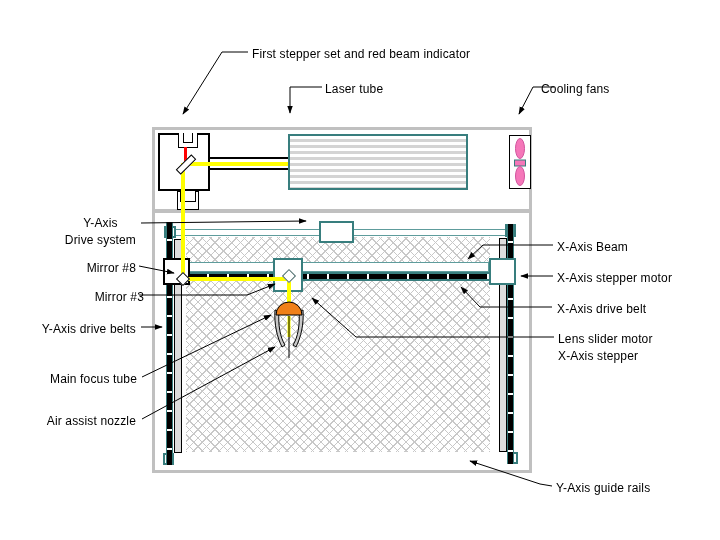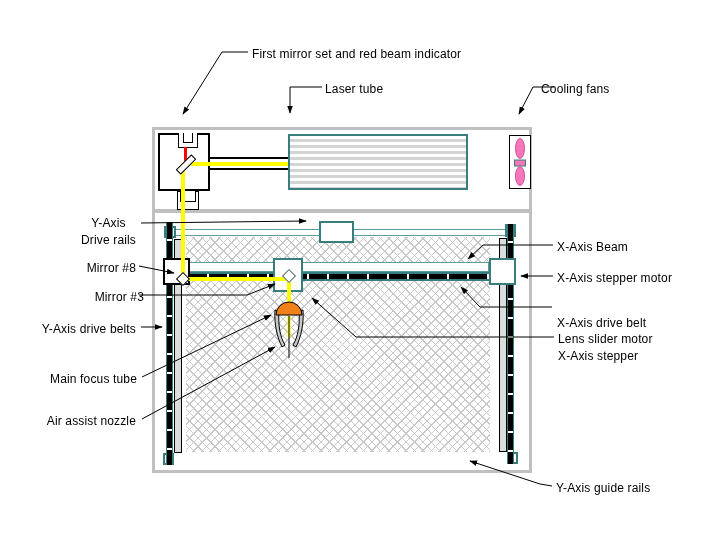--- a/index.html
+++ b/index.html
@@ -140,35 +140,35 @@
     <polyline points="142,377 271,315" marker-end="url(#ah)"></polyline>
     <polyline points="142,419 275,347" marker-end="url(#ah)"></polyline>
     <polyline points="553,245 483,245 468,259" marker-end="url(#ah)"></polyline>
     <polyline points="553,276 521,276" marker-end="url(#ah)"></polyline>
     <polyline points="552,307 480,307 461,287" marker-end="url(#ah)"></polyline>
     <polyline points="554,337 356,337 312,298" marker-end="url(#ah)"></polyline>
     <polyline points="552,486 540,484 470,461" marker-end="url(#ah)"></polyline>
   </g>
 </svg>
 
-<div class="label" style="left:252px;top:46px;">First mirror set and red beam indicator</div>
+<div class="label" style="left:252px;top:46px;">First stepper set and red beam indicator</div>
 <div class="label" style="left:325px;top:81px;">Laser tube</div>
 <div class="label" style="left:541px;top:81px;">Cooling fans</div>
 <div class="label two r" style="right:584px;top:215px;">
   <div>Y-Axis</div>
-  <div>Drive rails</div>
+  <div>Drive system</div>
 </div>
 <div class="label r" style="right:584px;top:260px;">Mirror #8</div>
 <div class="label r" style="right:576px;top:289px;">Mirror #3</div>
 <div class="label r" style="right:584px;top:321px;">Y-Axis drive belts</div>
 <div class="label r" style="right:583px;top:371px;">Main focus tube</div>
 <div class="label r" style="right:584px;top:413px;">Air assist nozzle</div>
 <div class="label" style="left:557px;top:239px;">X-Axis Beam</div>
 <div class="label" style="left:557px;top:270px;">X-Axis stepper motor</div>
-<div class="label" style="left:557px;top:315px;">X-Axis drive belt</div>
+<div class="label" style="left:557px;top:301px;">X-Axis drive belt</div>
 <div class="label two" style="left:558px;top:331px;">
   <div>Lens slider motor</div>
   <div>X-Axis stepper</div>
 </div>
 <div class="label" style="left:556px;top:480px;">Y-Axis guide rails</div>
 
 <style>
   .fan-blade{fill:var(--fan-pink);stroke:var(--fan-pink-stroke);stroke-width:1;}
   .fan-hub{fill:var(--fan-pink);stroke:var(--teal);stroke-width:1;}
   .leg{fill:var(--nozzle-gray);stroke:#000;stroke-width:1;}

